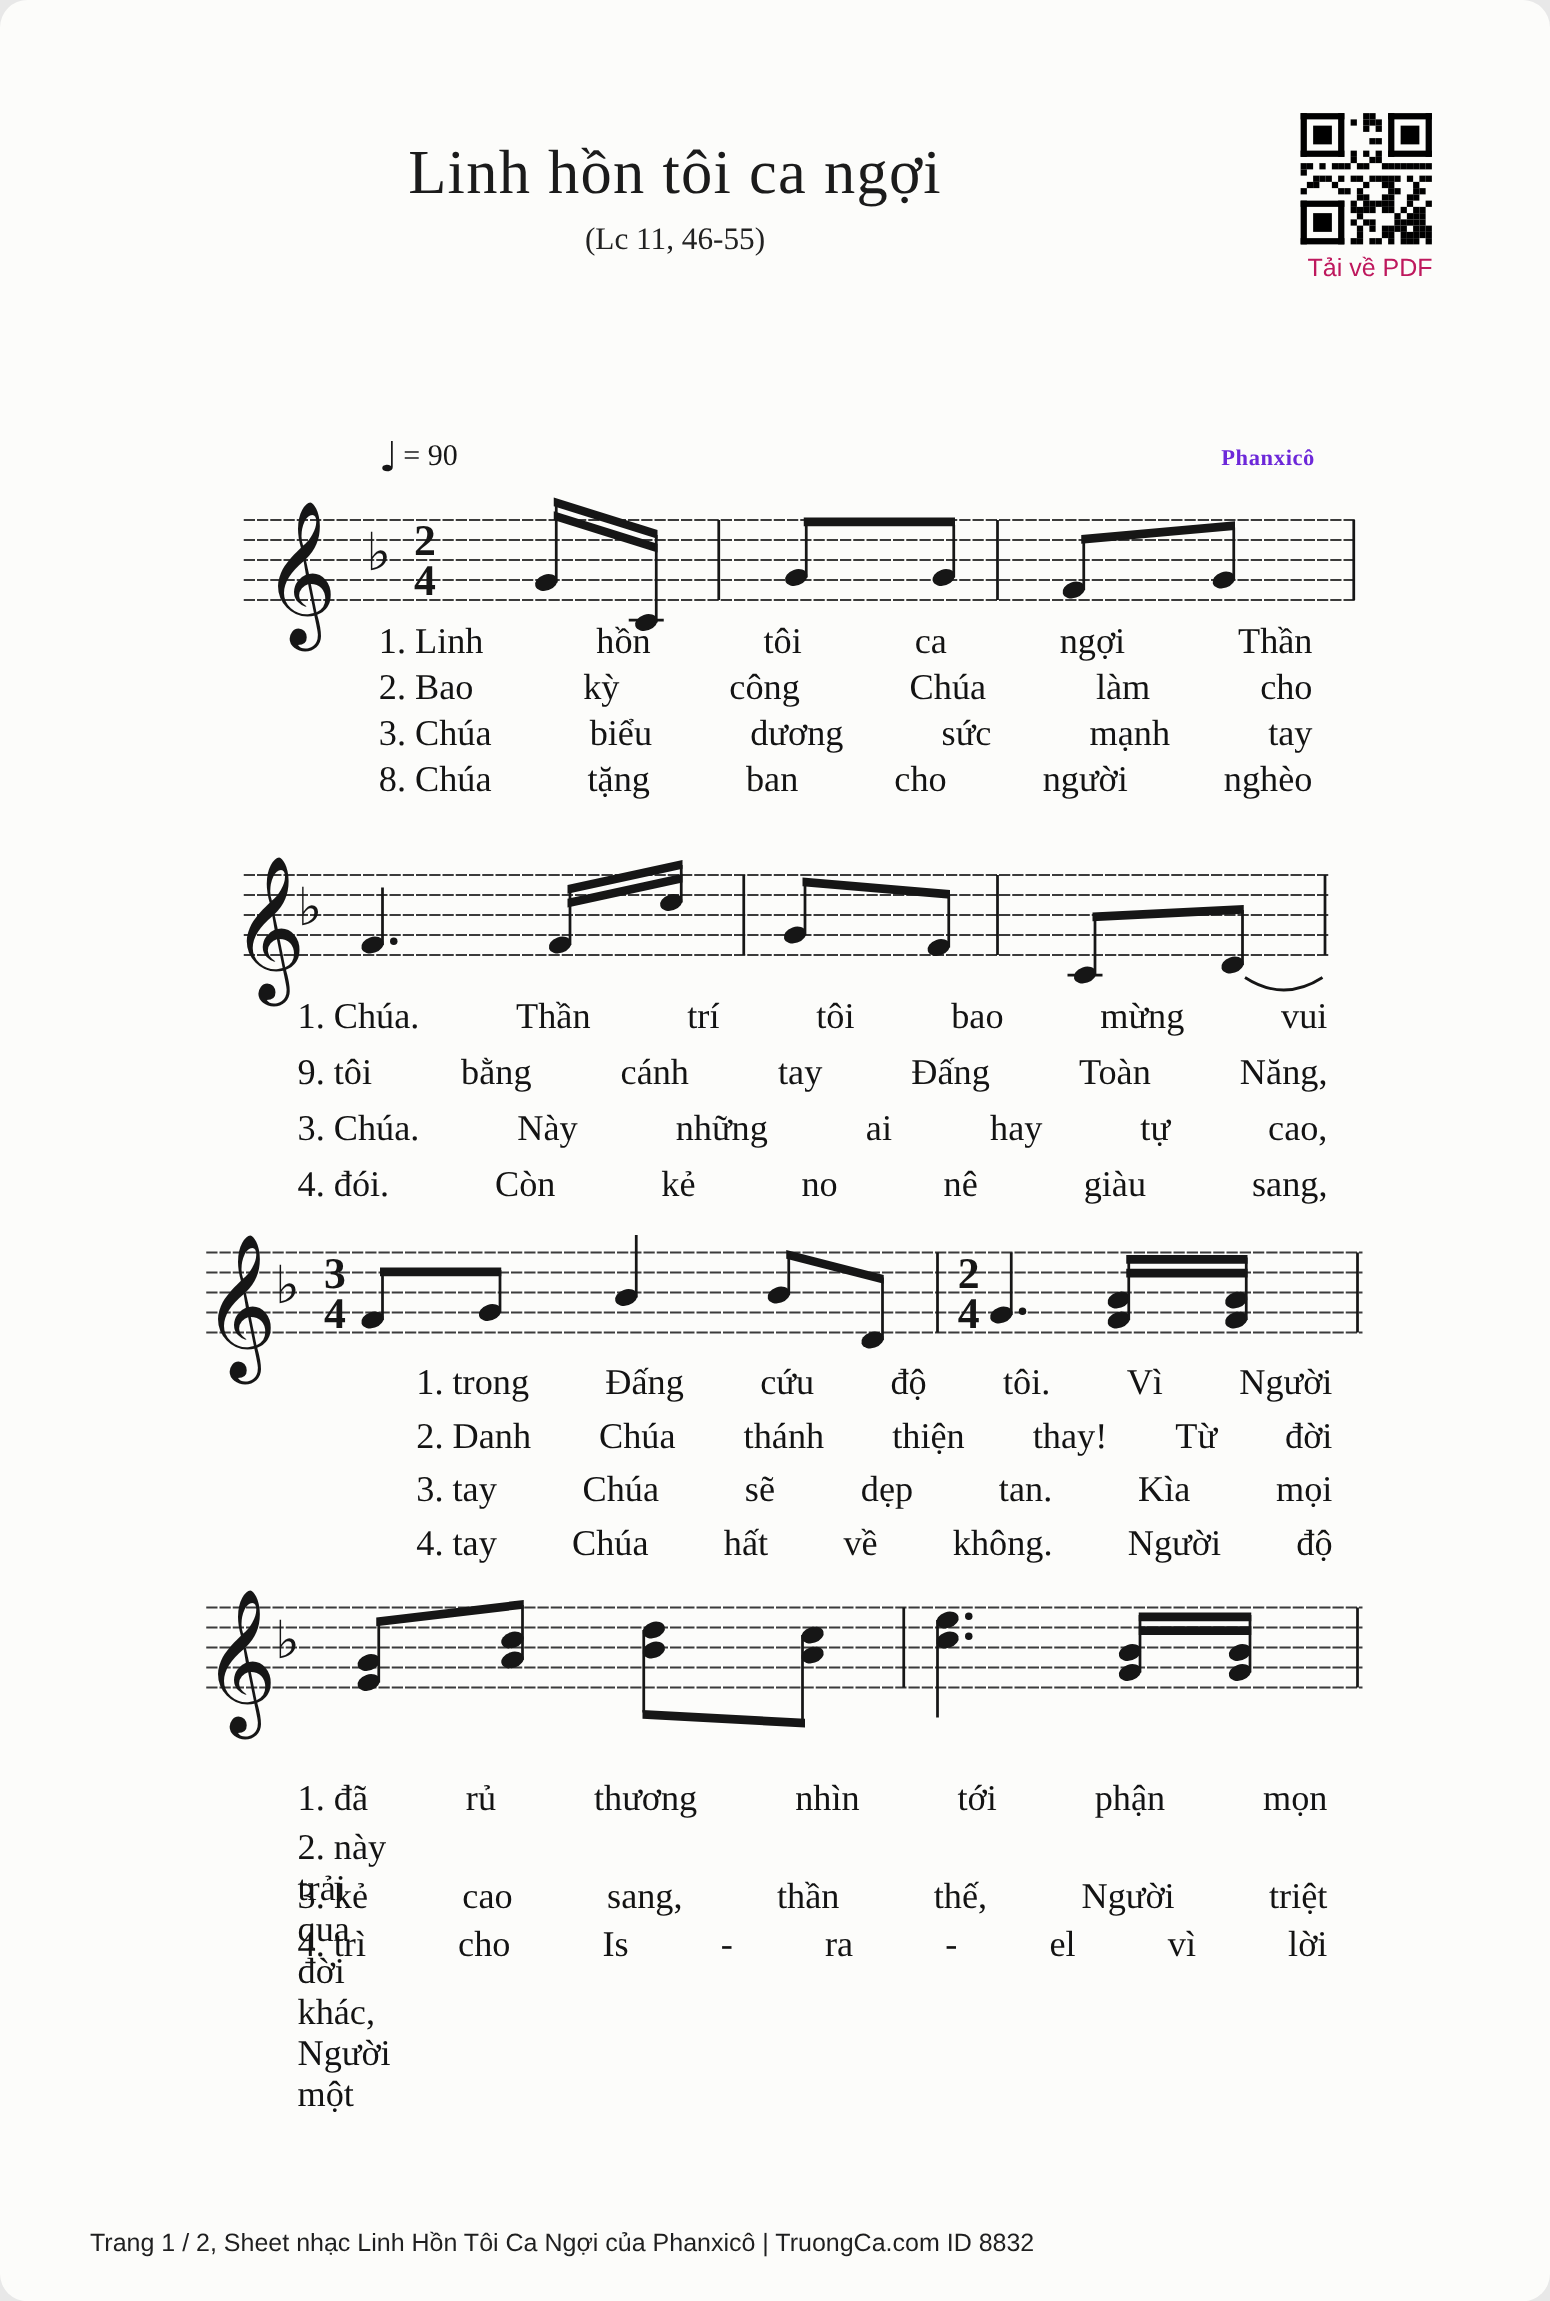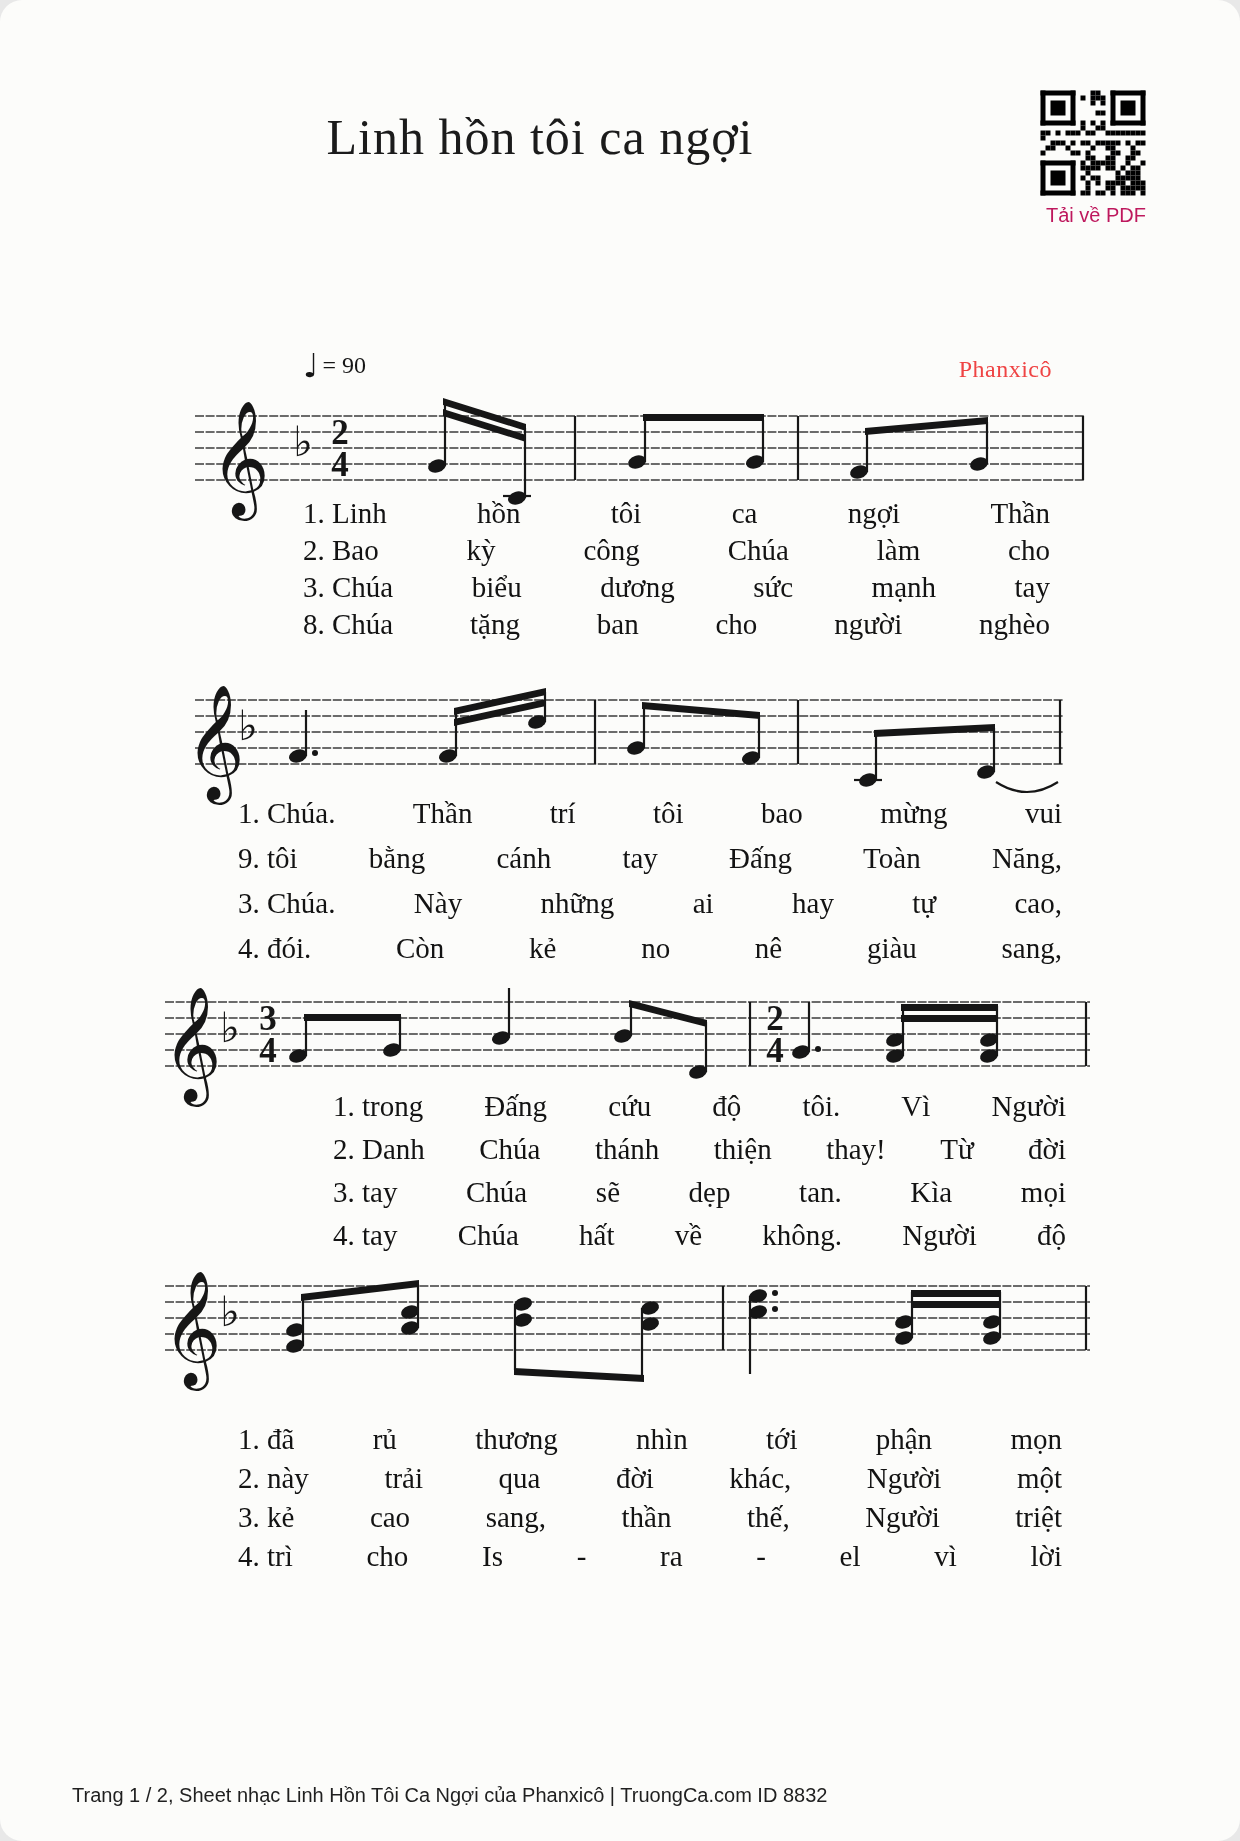--- a/index.html
+++ b/index.html
@@ -22,40 +22,41 @@
     margin-top:2px;width:124px;text-align:center;
     font-family:"Liberation Sans",sans-serif;font-size:20px;color:#be185d;
   }
   .tempo{
     position:absolute;left:303px;top:352px;font-size:24px;color:#161616;
     display:flex;align-items:flex-end;gap:4px;
   }
   .tempo .note-glyph{font-size:33px;line-height:26px;font-family:"DejaVu Sans",sans-serif;}
   .composer{
     position:absolute;left:800px;top:356px;width:252px;text-align:right;
-    font-weight:normal;font-size:24px;color:#ef4444;letter-spacing:.5px;
+    font-weight:bold;font-size:18px;color:#6d28d9;letter-spacing:.5px;
   }
   .music-layer{position:absolute;left:0;top:0;width:1240px;height:1841px;}
   .lyrics-layer{position:absolute;left:0;top:0;width:1240px;height:1841px;}
   .lyric-block{position:absolute;}
   .lyric-line{
     display:flex;justify-content:space-between;align-items:baseline;
     font-size:29px;color:#131313;white-space:nowrap;
   }
   .footer{
     position:absolute;left:72px;top:1784px;width:1100px;
     font-family:"Liberation Sans",sans-serif;font-size:20px;color:#1f1f1f;
   }
 </style>
 </head>
 <body>
 
 <div class="page">
 
   <div class="title">Linh hồn tôi ca ngợi</div>
+  <div class="subtitle">(Lc 11, 46-55)</div>
 
   <div class="qr-wrap">
     <div class="qr-box" id="qr-box"><svg width="118" height="118">
           <rect x="6.5" y="6.5" width="35" height="5" fill="#000"></rect>
           <rect x="6.5" y="36.5" width="35" height="5" fill="#000"></rect>
           <rect x="6.5" y="6.5" width="5" height="35" fill="#000"></rect>
           <rect x="36.5" y="6.5" width="5" height="35" fill="#000"></rect>
           <rect x="16.5" y="16.5" width="15" height="15" fill="#000"></rect>
           <rect x="76.5" y="6.5" width="35" height="5" fill="#000"></rect>
           <rect x="76.5" y="36.5" width="35" height="5" fill="#000"></rect>
@@ -453,21 +454,21 @@
       <div class="lyric-block" style="left: 238px; top: 1380px; width: 824px;">
         <div class="lyric-line" style="height: 39px; margin-top: 43px;">
           <span>1. đã</span>
           <span>rủ</span>
           <span>thương</span>
           <span>nhìn</span>
           <span>tới</span>
           <span>phận</span>
           <span>mọn</span>
         </div>
-        <div class="lyric-line" style="height: 39px;">
+        <div class="lyric-line" style="height: 39px; flex-direction: column;">
           <span>2. này</span>
           <span>trải</span>
           <span>qua</span>
           <span>đời</span>
           <span>khác,</span>
           <span>Người</span>
           <span>một</span>
         </div>
         <div class="lyric-line" style="height: 39px;">
           <span>3. kẻ</span>

